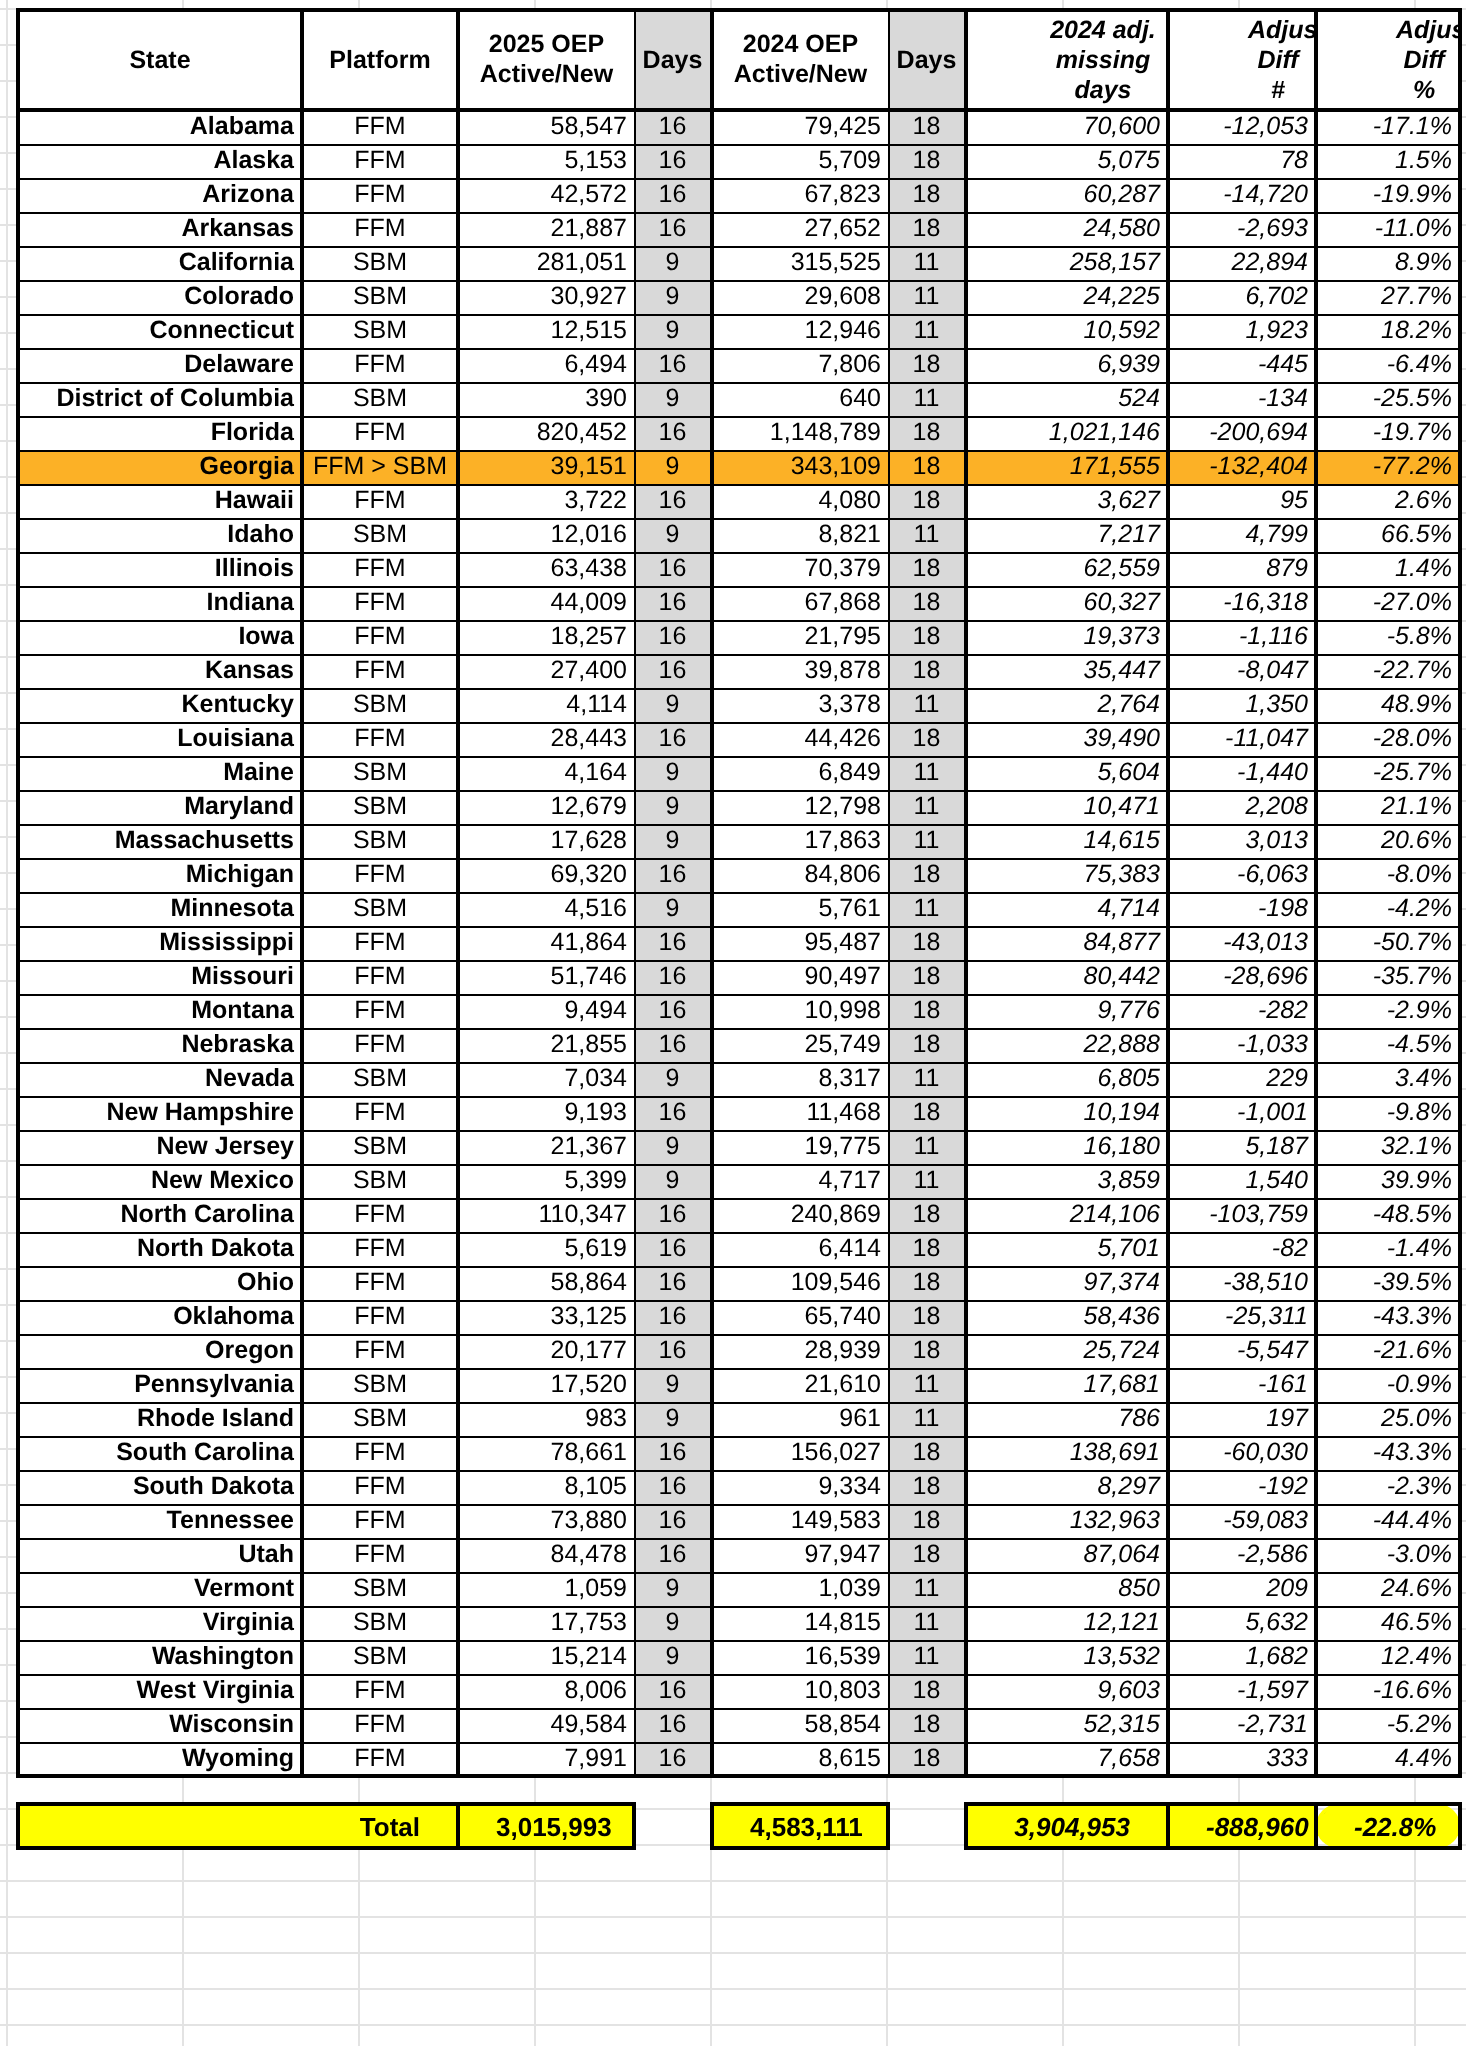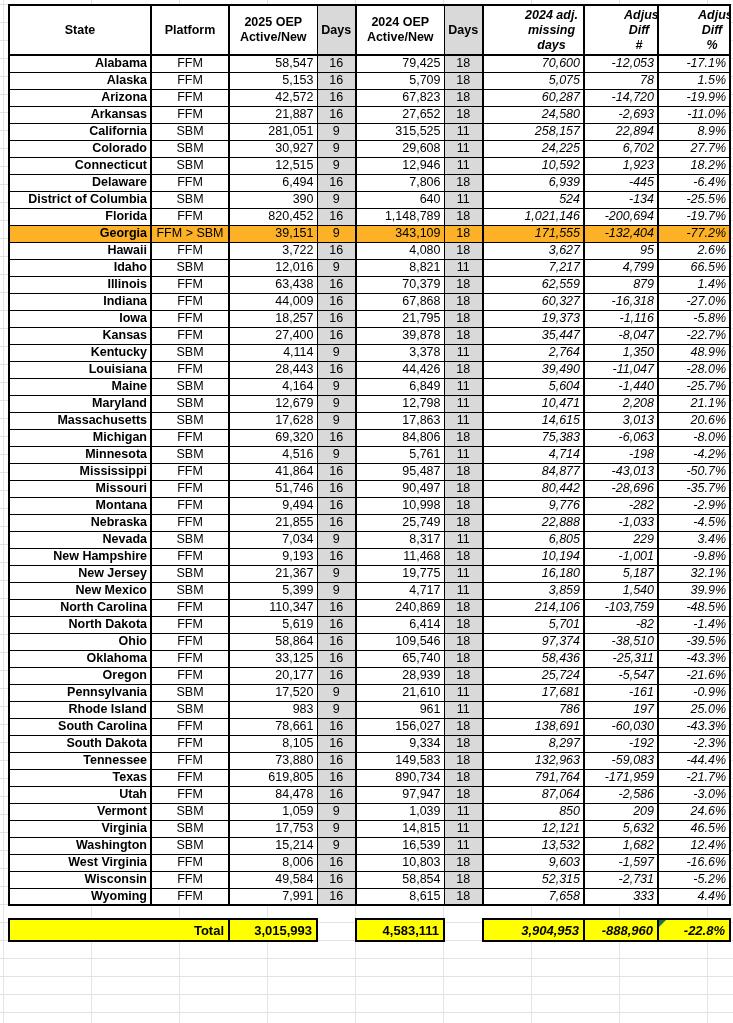--- a/index.html
+++ b/index.html
@@ -41,28 +41,28 @@
   td.days  { text-align: center; background: var(--days, #d9d9d9); }
   td.calc  { text-align: right; font-style: italic; }
   tr.hl td { background: var(--hl, #ffb327) !important; }
 
   .gap { height: 12px; }
 
   .total-table td {
     height: 22px;
     font-size: 13px;
     font-weight: bold;
-    padding: 0 4px;
+    padding: 0 18px;
     white-space: nowrap;
     overflow: hidden;
   }
   .total-table td.tcell { background: var(--total, #ffff00); border: 2px solid #000; text-align: right; }
   .total-table td.spacer { border: none; background: transparent; }
   .total-table td.tcalc { font-style: italic; }
-  .pct-cell { position: relative; }
+  .pct-cell { position: relative; border-radius: 11px; }
   .flag {
     position: absolute; left: 0; top: 0;
     width: 0; height: 0;
     border-top: 7px solid var(--flag, #1e7145);
     border-right: 7px solid transparent;
   }
 </style>
 </head>
 <body>
 
@@ -550,31 +550,20 @@
       <td class="plat">FFM</td>
       <td class="num b-thin">73,880</td>
       <td class="days">16</td>
       <td class="num b-thin">149,583</td>
       <td class="days">18</td>
       <td class="calc">132,963</td>
       <td class="calc">-59,083</td>
       <td class="calc">-44.4%</td>
     </tr>
         <tr>
-      <td class="state">Texas</td>
-      <td class="plat">FFM</td>
-      <td class="num b-thin">619,805</td>
-      <td class="days">16</td>
-      <td class="num b-thin">890,734</td>
-      <td class="days">18</td>
-      <td class="calc">791,764</td>
-      <td class="calc">-171,959</td>
-      <td class="calc">-21.7%</td>
-    </tr>
-        <tr>
       <td class="state">Utah</td>
       <td class="plat">FFM</td>
       <td class="num b-thin">84,478</td>
       <td class="days">16</td>
       <td class="num b-thin">97,947</td>
       <td class="days">18</td>
       <td class="calc">87,064</td>
       <td class="calc">-2,586</td>
       <td class="calc">-3.0%</td>
     </tr>

